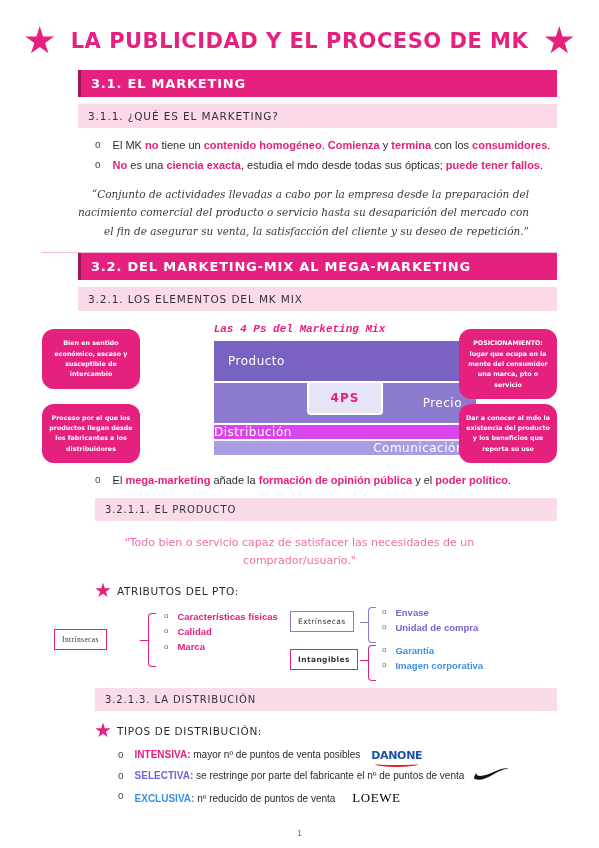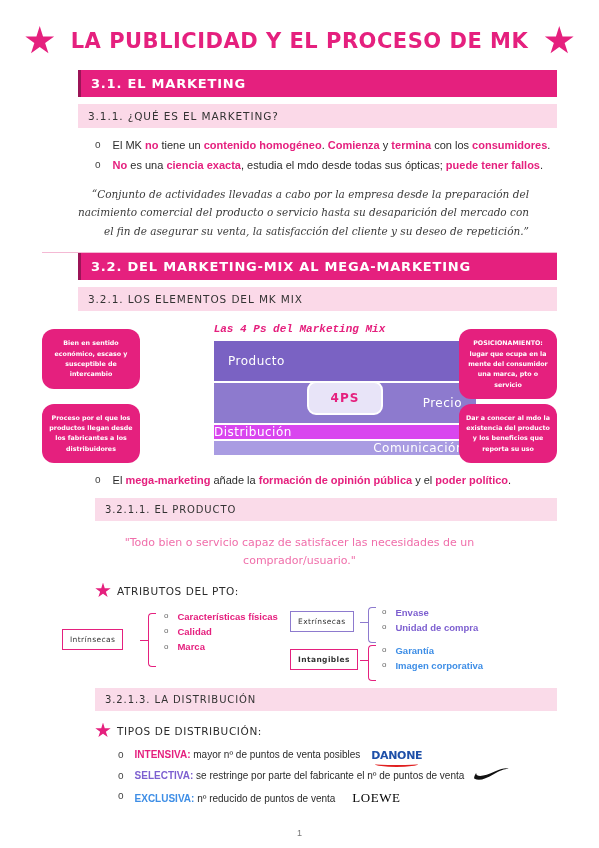--- a/index.html
+++ b/index.html
@@ -128,21 +128,21 @@
     font-family:"DejaVu Sans", sans-serif;
   }
   .q1{background:#7a62c3;justify-content:flex-start;padding-left:14px;}
   .q2{background:#8d7ace;justify-content:flex-end;padding-right:14px;}
   .q3{background:#d946ef;justify-content:flex-start;}
   .q4{background:#a99ce2;justify-content:flex-end;padding-right:12px;}
   .center-chip{
     position:absolute;left:50%;top:50%;
     transform:translate(-50%,-50%);
     width:72px;height:30px;
-    background:#e8e4f8;border-radius:9px;
+    background:#e8e4f8;border-radius:4px;
     border:2px solid #fff;
     display:flex;align-items:center;justify-content:center;
     color:#e5207e;font-size:12px;font-weight:bold;letter-spacing:1px;
     font-family:"DejaVu Sans", sans-serif;
   }
   .callout{
     position:absolute;
     width:98px;
     background:#e5207e;
     border-radius:12px;
@@ -289,21 +289,21 @@
   <div class="bar-l3">3.2.1.1. EL PRODUCTO</div>
   <div class="quote-pink">"Todo bien o servicio capaz de satisfacer las necesidades de un comprador/usuario."</div>
 
   <div class="star-head">
     <span class="star sm"></span>
     <span>ATRIBUTOS DEL PTO:</span>
   </div>
 
   <div class="attrs">
 
-    <div class="abox" style="left:20px;top:22px;">Intrínsecas</div>
+    <div class="abox" style="left:12px;top:22px;font-family:Liberation Serif, serif;">Intrínsecas</div>
     <div class="dash" style="left:98px;top:33px;"></div>
     <div class="brace" style="left:106px;top:6px;height:52px;"></div>
     <div class="alist" style="left:122px;top:2px;">
       <div class="aitem">
           <span class="o">o</span>
           <span class="pink">Características físicas</span>
         </div>
       <div class="aitem">
           <span class="o">o</span>
           <span class="pink">Calidad</span>

